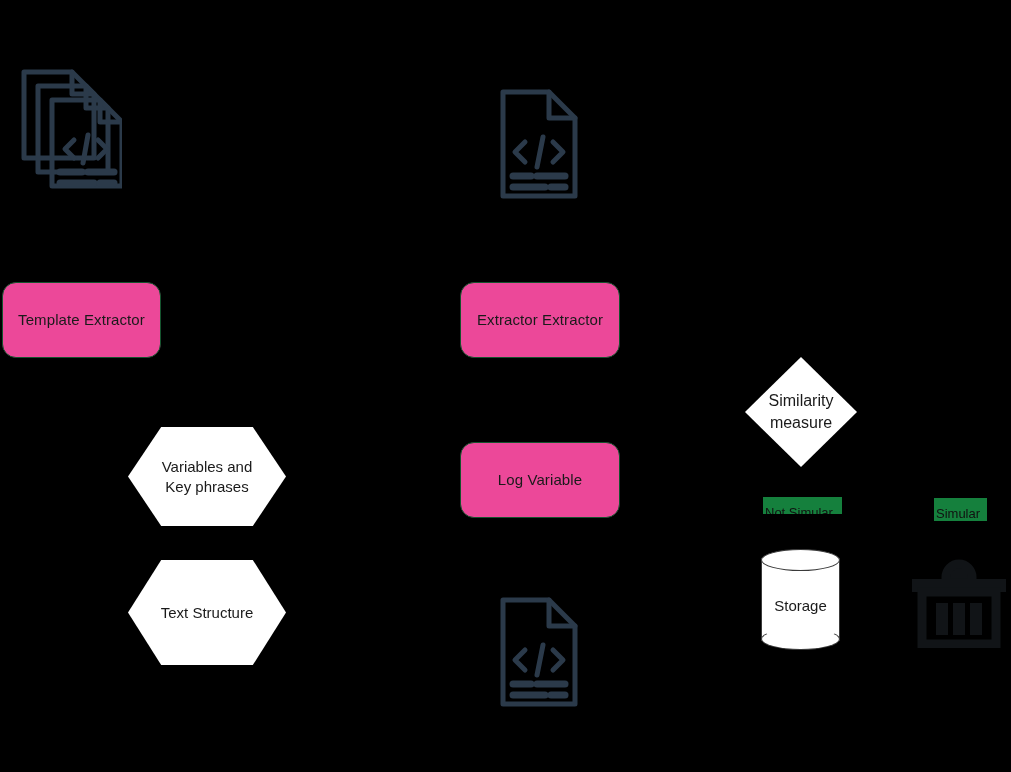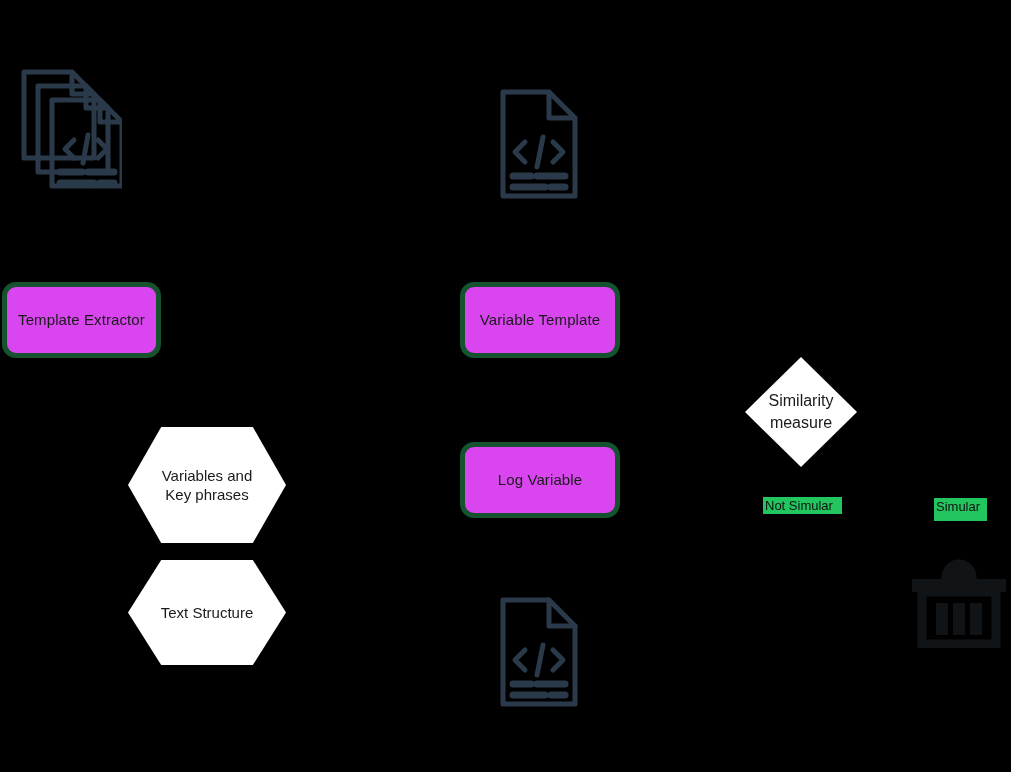--- a/index.html
+++ b/index.html
@@ -26,22 +26,22 @@
   }
 
   
   .node {
     position: absolute;
     box-sizing: border-box;
   }
 
   
   .proc-box {
-    background: #d946ef;
-    border: 5px solid #14532d;
+    background: #ec4899;
+    border: 1px solid #14532d;
     border-radius: 14px;
     display: flex;
     align-items: center;
     justify-content: center;
     text-align: center;
   }
   .proc-box .node-label {
     color: #1a1a1a;
     font-size: 15px;
     line-height: 1.25;
@@ -159,25 +159,25 @@
     justify-content: center;
     color: #1a1a1a;
     font-size: 15px;
     padding-top: 12px;
     box-sizing: border-box;
   }
 
   
   .edge-label {
     position: absolute;
-    background: #22c55e;
+    background: #15803d;
     color: #111111;
     font-size: 13px;
     line-height: 15px;
-    padding: 1px 2px;
+    padding: 8px 2px;
     white-space: nowrap;
     overflow: hidden;
     box-sizing: border-box;
   }
 
   
   .icon-node {
     position: absolute;
   }
   .icon-node svg {
@@ -246,46 +246,52 @@
         <path d="M52 99 h14" stroke-width="7"></path>
       </g>
     </svg>
   </div>
 
   <div class="node proc-box" style="left:2px; top:282px; width:159px; height:76px;">
     <span class="node-label">Template Extractor</span>
   </div>
 
   <div class="node proc-box" style="left:460px; top:282px; width:160px; height:76px;">
-    <span class="node-label">Variable Template</span>
+    <span class="node-label">Extractor Extractor</span>
   </div>
 
   <div class="node proc-box" style="left:460px; top:442px; width:160px; height:76px;">
     <span class="node-label">Log Variable</span>
   </div>
 
-  <div class="hex-wrap" style="left:128px; top:427px; width:158px; height:116px;">
+  <div class="hex-wrap" style="left:128px; top:427px; width:158px; height:99px;">
     <div class="hex-shape"></div>
     <div class="hex-label">Variables and Key phrases</div>
   </div>
 
   <div class="hex-wrap" style="left:128px; top:560px; width:158px; height:105px;">
     <div class="hex-shape"></div>
     <div class="hex-label">Text Structure</div>
   </div>
 
   <div class="diamond-wrap" style="left:745px; top:357px; width:112px; height:110px;">
     <div class="diamond-shape"></div>
     <div class="diamond-label">Similarity measure</div>
   </div>
 
   <div class="edge-label" style="left:763px; top:497px; width:79px; height:17px;">Not Simular</div>
 
   <div class="edge-label" style="left:934px; top:498px; width:53px; height:23px;">Simular</div>
 
+  <div class="cyl-wrap" style="left:761px; top:549px; width:79px; height:101px;">
+    <div class="cyl-body"></div>
+    <div class="cyl-bottom"></div>
+    <div class="cyl-top"></div>
+    <div class="cyl-label">Storage</div>
+  </div>
 
   <div class="icon-node" style="left:908px; top:555px; width:102px; height:93px;">
     <svg viewBox="0 0 102 93" xmlns="http://www.w3.org/2000/svg">
       <g fill="none" stroke="#111417" stroke-width="9" stroke-linejoin="miter" stroke-linecap="butt">
 
         <path d="M38 22 a13 13 0 0 1 26 0 v6 h-26 z" fill="#111417"></path>
 
         <rect x="4" y="24" width="94" height="13" fill="#111417" stroke="none"></rect>
 
         <path d="M14 37 h74 v52 h-74 z"></path>

